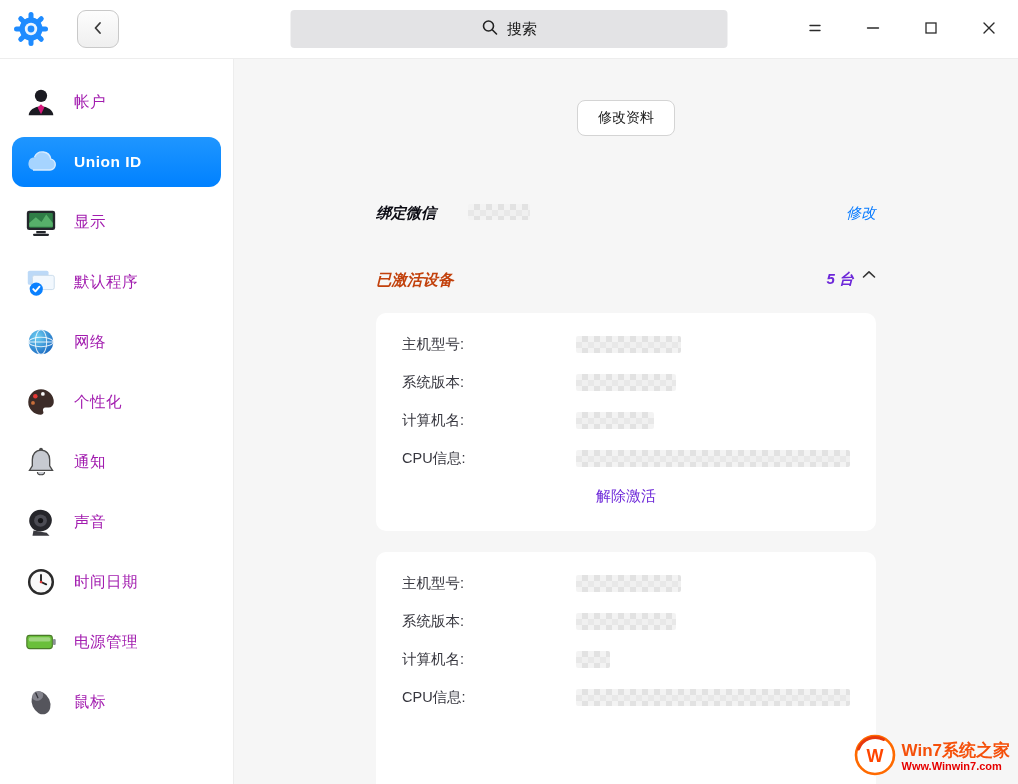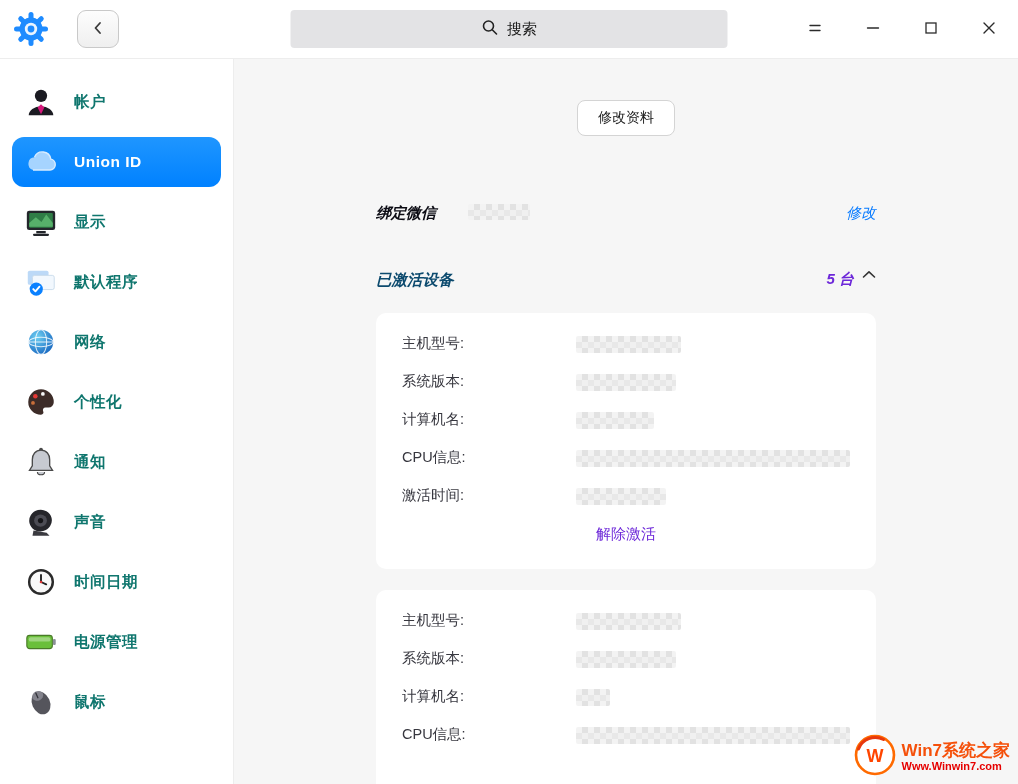--- a/index.html
+++ b/index.html
@@ -14,40 +14,40 @@
     background:linear-gradient(#fdfdfd,#efefef);display:flex;align-items:center;justify-content:center;cursor:pointer;padding:0;}
   .search-pill{position:absolute;left:50%;transform:translateX(-50%);top:10px;width:437px;height:38px;background:#e3e3e5;
     border-radius:4px;display:flex;align-items:center;justify-content:center;gap:9px;cursor:text;}
   .search-pill span{font-size:15px;color:#1a1a1a;}
   .win-controls{margin-left:auto;display:flex;height:100%;}
   .win-btn{width:58px;height:100%;border:none;background:transparent;display:flex;align-items:center;justify-content:center;cursor:pointer;padding:0;}
   
   .sidebar{position:absolute;top:58px;left:0;bottom:0;width:234px;background:#fff;border-right:1px solid #ededed;padding-top:19px;box-sizing:border-box;overflow:hidden;}
   .side-item{height:50px;margin:0 12px 10px 12px;padding:0 10px;border-radius:12px;display:flex;align-items:center;cursor:pointer;}
   .side-item .icn{width:38px;height:38px;display:flex;align-items:center;justify-content:center;margin-right:14px;flex:0 0 38px;}
-  .side-item .lbl{font-size:15.5px;font-weight:700;color:#0f766e;letter-spacing:.5px;}
+  .side-item .lbl{font-size:15.5px;font-weight:400;color:#a21caf;letter-spacing:.5px;}
   .side-item.active{background:linear-gradient(180deg,#1f96ff,#0081ff);}
   .side-item.active .lbl{color:#fff;font-weight:700;}
   
   .main{position:absolute;top:58px;left:234px;right:0;bottom:0;background:#f6f6f6;overflow:hidden;}
   .content{width:500px;margin:0 auto;position:relative;}
   .edit-profile{display:block;margin:42px auto 0 auto;padding:8px 20px;font-size:14px;color:#1a1a1a;
     background:#fff;border:1px solid #d4d4d4;border-radius:8px;cursor:pointer;font-family:inherit;}
   .row{display:flex;align-items:flex-start;font-style:italic;}
   .wechat-row{margin-top:68px;height:24px;}
   .wechat-row .strong{font-size:15px;font-weight:700;color:#0c0c14;}
   .wechat-row .mosaic{margin-left:32px;}
   .link{margin-left:auto;color:#0a7cff;font-size:15px;cursor:pointer;font-weight:500;}
   .devices-head{margin-top:42px;height:22px;}
-  .devices-head .strong{font-size:15.5px;font-weight:700;color:#0c4a6e;}
+  .devices-head .strong{font-size:15.5px;font-weight:700;color:#c2410c;}
   .devices-head .count{margin-left:auto;font-size:15px;font-weight:700;color:#6d28d9;margin-right:8px;}
   .chev{cursor:pointer;display:flex;align-items:center;}
   .card{background:#fff;border-radius:10px;margin-top:21px;padding:22px 26px 24px 26px;box-sizing:border-box;}
   .card.second{min-height:260px;}
-  .field-row{display:flex;align-items:flex-end;height:18px;margin-bottom:20px;gap:44px;}
+  .field-row{display:flex;align-items:center;height:18px;margin-bottom:20px;gap:44px;}
   .field-row .flabel{width:110px;flex:0 0 110px;font-size:14.5px;color:#37373f;margin-right:20px;}
   .mosaic{display:inline-block;height:17px;border-radius:2px;
     background:repeating-conic-gradient(from 0deg,#e2e2e2 0 90deg,#f0f0f0 90deg 180deg,#e8e8e8 180deg 270deg,#f3f3f3 270deg 360deg);
     background-size:12px 12px;}
   .deactivate{margin-top:12px;text-align:center;font-size:15px;color:#6d28d9;font-weight:500;cursor:pointer;height:20px;}
   
   .watermark{position:absolute;right:8px;bottom:4px;display:flex;align-items:center;gap:6px;z-index:9;}
   .wm-text .t1{font-size:17px;font-weight:700;color:#f5500a;line-height:19px;}
   .wm-text .t2{font-size:11px;font-weight:700;color:#e60000;line-height:13px;}
 </style>
@@ -293,24 +293,20 @@
           <span class="mosaic" style="width:100px;"></span>
         </div>
         <div class="field-row">
           <span class="flabel">计算机名:</span>
           <span class="mosaic" style="width:78px;"></span>
         </div>
         <div class="field-row">
           <span class="flabel">CPU信息:</span>
           <span class="mosaic" style="width:322px;"></span>
         </div>
-        <div class="field-row">
-          <span class="flabel">激活时间:</span>
-          <span class="mosaic" style="width:90px;"></span>
-        </div>
         <div class="deactivate">解除激活</div>
       </div>
 
       <div class="card second">
         <div class="field-row">
           <span class="flabel">主机型号:</span>
           <span class="mosaic" style="width:105px;"></span>
         </div>
         <div class="field-row">
           <span class="flabel">系统版本:</span>

